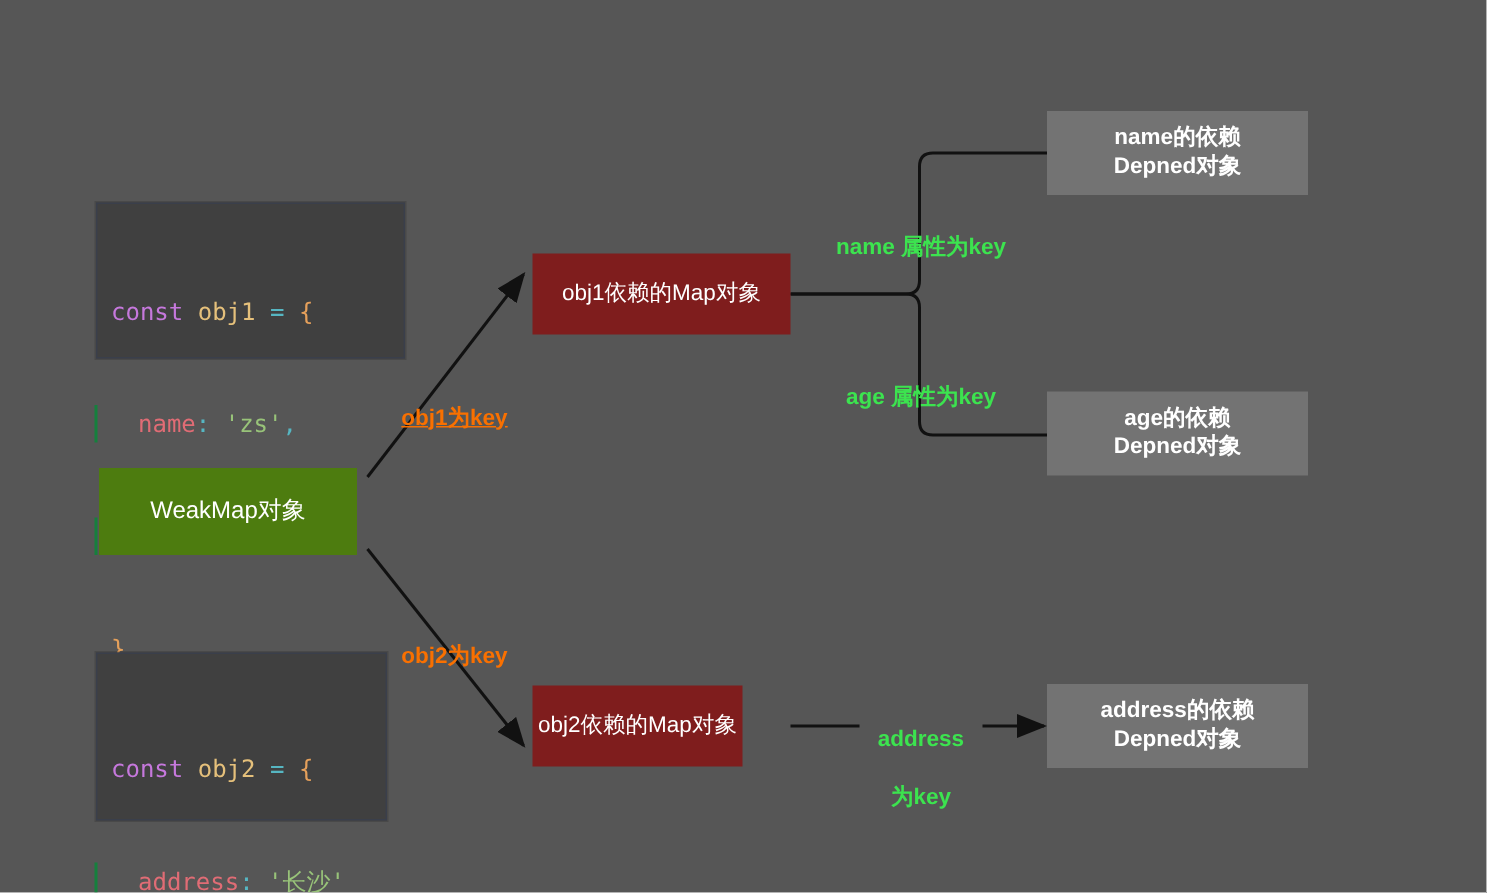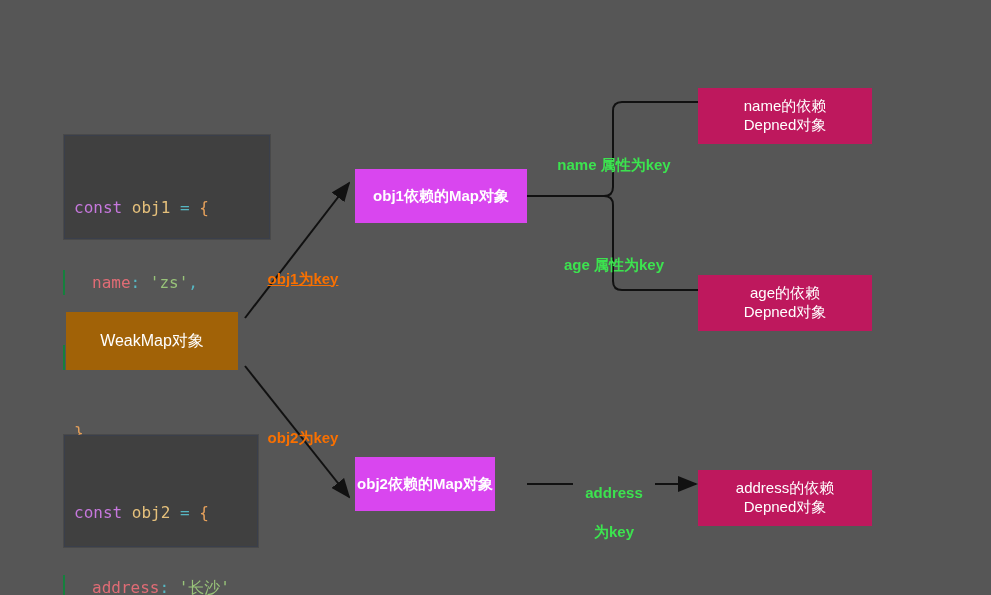--- a/index.html
+++ b/index.html
@@ -55,34 +55,33 @@
     position: absolute;
     box-sizing: border-box;
     display: flex;
     align-items: center;
     justify-content: center;
     text-align: center;
     color: #ffffff;
     line-height: 1.25;
   }
   .node.blue {
-    background: #d946ef;
-    font-weight: bold;
+    background: #7f1d1d;
+    font-weight: normal;
     font-size: 15px;
   }
   .node.green {
-    background: #a16207;
+    background: #4d7c0f;
     font-weight: normal;
     font-size: 16px;
   }
   .node.orange {
-    background: #be185d;
-    font-weight: normal;
+    background: #737373;
+    font-weight: bold;
     font-size: 15px;
-    margin-top: 14px;
   }
   .node .l2 { display: block; }
 
   
   .label {
     position: absolute;
     font-weight: bold;
     font-size: 15px;
     text-align: center;
     line-height: 1.3;

